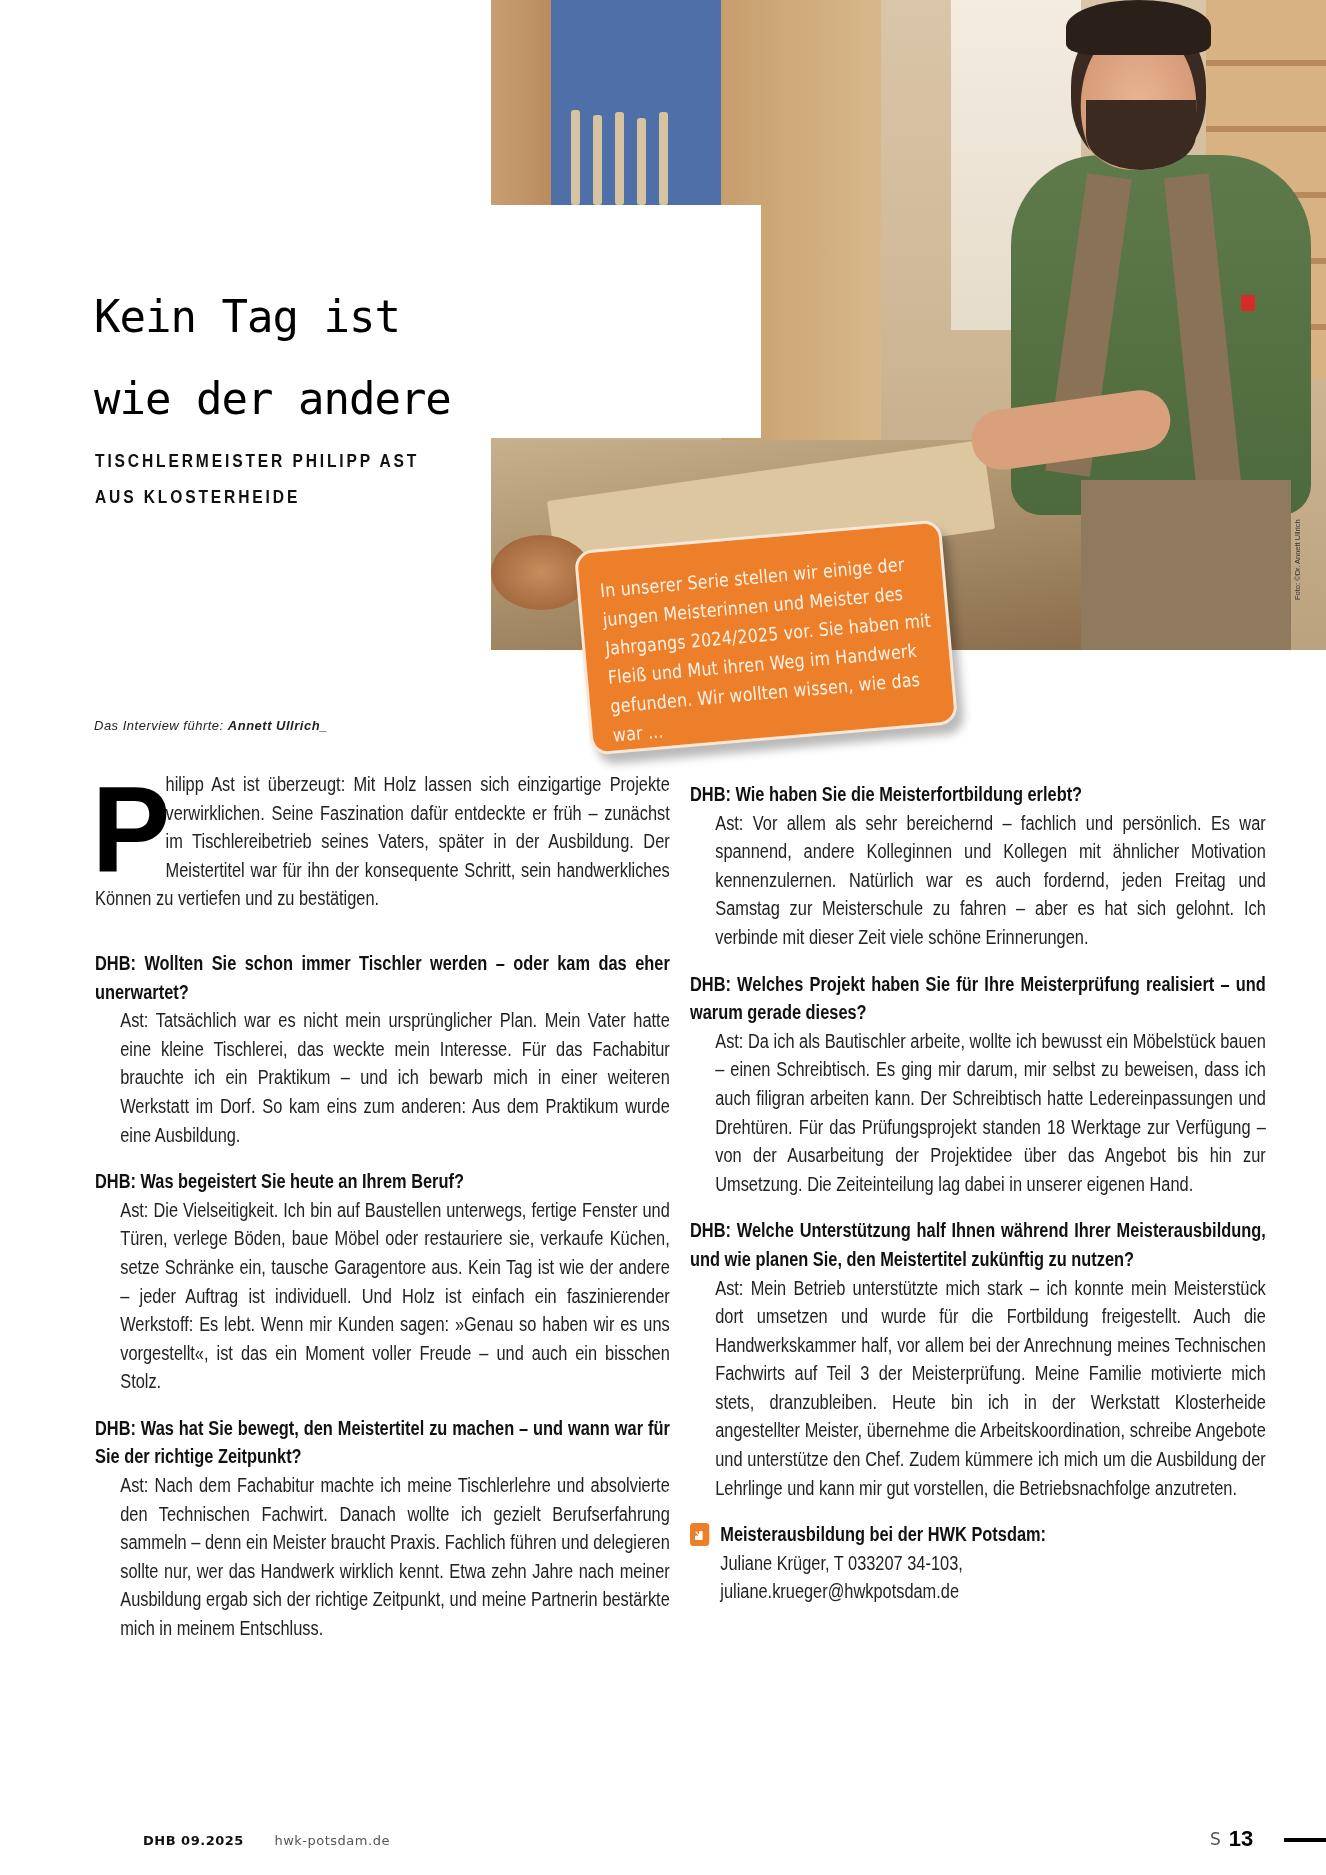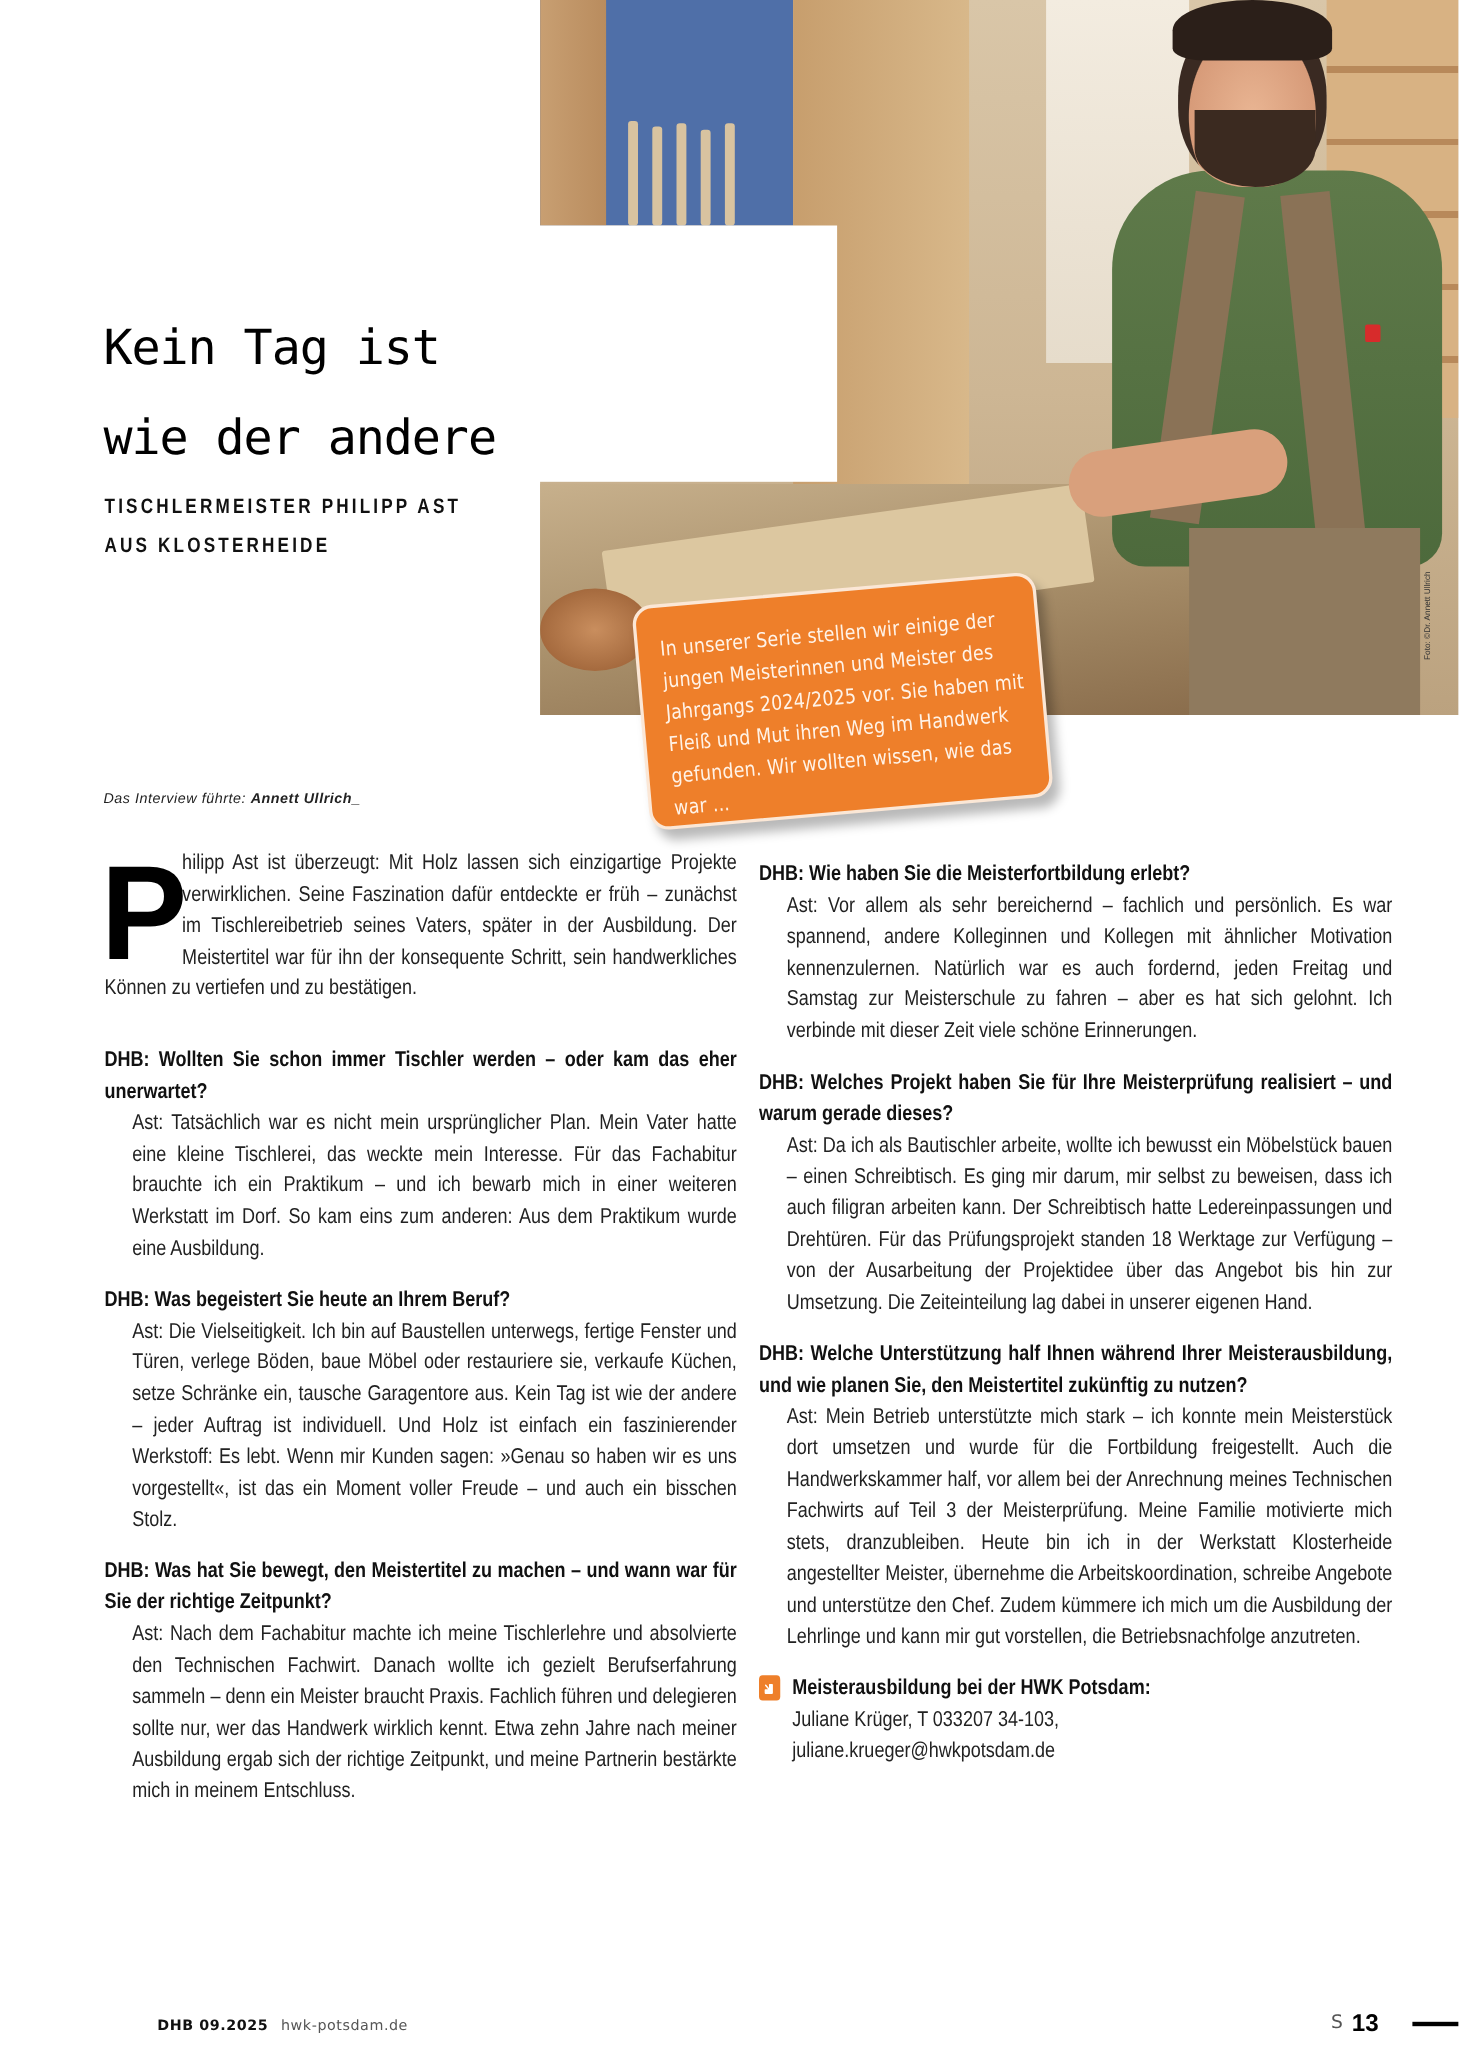--- a/index.html
+++ b/index.html
@@ -76,21 +76,21 @@
 
   .contact { margin-top: 18px; position: relative; padding-left: 36px; }
   .contact-icon {
     position: absolute; left: 0; top: 3px; width: 23px; height: 23px; background: #ee7f2a; border-radius: 4px;
     display: flex; align-items: center; justify-content: center;
   }
 
   
   .footer-left { position: absolute; left: 95px; top: 1833px; font-size: 13px; color: #111; }
   .footer-left .issue { font-family: "DejaVu Sans", sans-serif; font-weight: bold; letter-spacing: 0.5px; margin-left: 48px; }
-  .footer-left .site { font-family: "DejaVu Sans", sans-serif; color: #555; margin-left: 8px; letter-spacing: 0.5px; }
+  .footer-left .site { font-family: "DejaVu Sans", sans-serif; color: #555; margin-left: 27px; letter-spacing: 0.5px; }
   .footer-right { position: absolute; left: 1210px; top: 1826px; display: flex; align-items: center; }
   .footer-right .s { font-family: "DejaVu Sans", sans-serif; font-size: 17px; color: #555; margin-right: 8px; }
   .footer-right .num { font-family: Liberation Sans, sans-serif; font-size: 22px; font-weight: bold; color: #000; }
   .footer-rule { position: absolute; left: 1284px; top: 1838px; width: 42px; height: 4px; background: #000; }
 </style>
 </head>
 <body>
 
 <div class="photo">
   <div class="wall-blue"></div>

